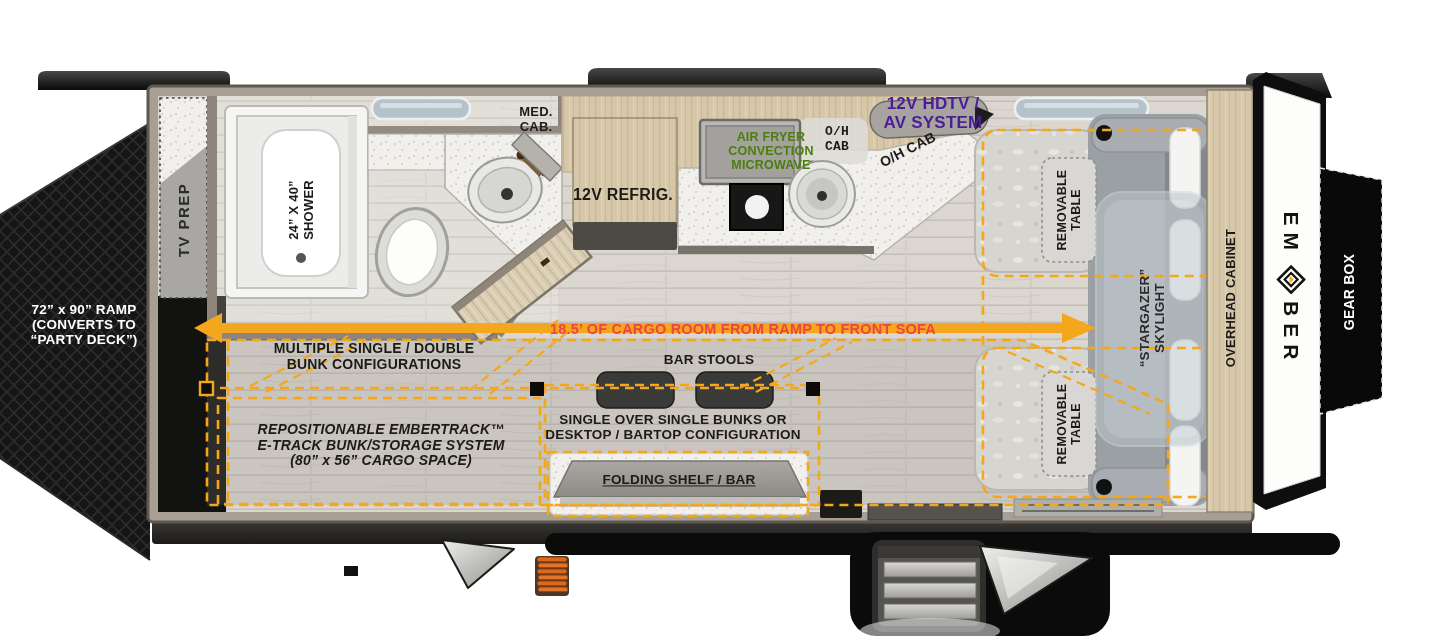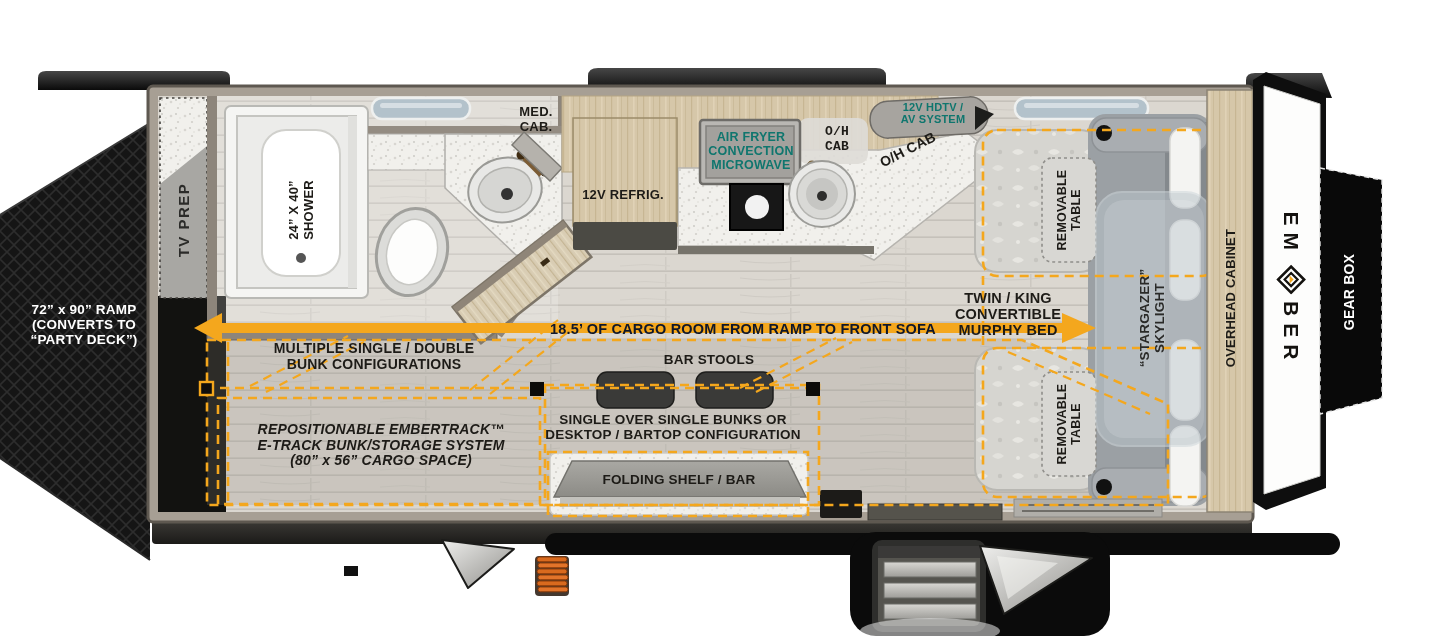--- a/index.html
+++ b/index.html
@@ -320,53 +320,50 @@
 “PARTY DECK”)</div>
 
 <div class="lbl rotccw" style="left:184px;top:220px;font-size:15px;letter-spacing:1.5px;color:#2b2b29;">TV PREP</div>
 
 <div class="lbl rotccw" style="left:302px;top:210px;font-size:13px;">24” X 40”
 SHOWER</div>
 
 <div class="lbl" style="left:536px;top:120px;font-size:13px;">MED.
 CAB.</div>
 
-<div class="lbl" style="left:623px;top:195px;font-size:13px;">12V REFRIG.</div>
-
-<div class="lbl" style="left:751px;top:151px;font-size:12.5px;color:#0f766e;">AIR FRYER
+<div class="lbl" style="left:623px;top:195px;font-size:16px;">12V REFRIG.</div>
+
+<div class="lbl" style="left:771px;top:151px;font-size:12.5px;color:#4d7c0f;">AIR FRYER
 CONVECTION
 MICROWAVE</div>
 
 <div class="lbl" style="left:837px;top:140px;font-size:13px;font-family:Liberation Mono, monospace;">O/H
 CAB</div>
 
 <div class="lbl diag" style="left:908px;top:150px;font-size:14px;">O/H CAB</div>
 
-<div class="lbl" style="left:933px;top:113px;font-size:11px;color:#0f766e;">12V HDTV /
+<div class="lbl" style="left:933px;top:113px;font-size:17px;color:#4c1d95;">12V HDTV /
 AV SYSTEM</div>
 
-<div class="lbl" style="left:743px;top:329px;font-size:14.5px;color:#0f172a;white-space:nowrap;">18.5’ OF CARGO ROOM FROM RAMP TO FRONT SOFA</div>
+<div class="lbl" style="left:743px;top:329px;font-size:14.5px;color:#ef4444;white-space:nowrap;">18.5’ OF CARGO ROOM FROM RAMP TO FRONT SOFA</div>
 
 <div class="lbl" style="left:374px;top:357px;font-size:14px;">MULTIPLE SINGLE / DOUBLE
 BUNK CONFIGURATIONS</div>
 
 <div class="lbl" style="left:381px;top:446px;font-size:14px;font-style:italic;">REPOSITIONABLE EMBERTRACK™
 E-TRACK BUNK/STORAGE SYSTEM
 (80” x 56” CARGO SPACE)</div>
 
 <div class="lbl" style="left:686px;top:360px;font-size:13.5px;margin-left:23px;">BAR STOOLS</div>
 
 <div class="lbl" style="left:673px;top:427px;font-size:13.5px;">SINGLE OVER SINGLE BUNKS OR
 DESKTOP / BARTOP CONFIGURATION</div>
 
-<div class="lbl" style="left:679px;top:480px;font-size:13.5px;">FOLDING SHELF / BAR</div>
-
-<div class="lbl" style="left:1008px;top:314px;font-size:14.5px;">TWIN / KING
-CONVERTIBLE
-MURPHY BED</div>
+<div class="lbl" style="left:679px;top:480px;font-size:13.5px;text-decoration:underline;">FOLDING SHELF / BAR</div>
+
 
 <div class="lbl rotccw" style="left:1069px;top:210px;font-size:12.5px;">REMOVABLE
 TABLE</div>
 
 <div class="lbl rotccw" style="left:1069px;top:424px;font-size:12.5px;">REMOVABLE
 TABLE</div>
 
 <div class="lbl rotccw" style="left:1152px;top:318px;font-size:13.5px;color:#2a2a28;">“STARGAZER”
 SKYLIGHT</div>
 

